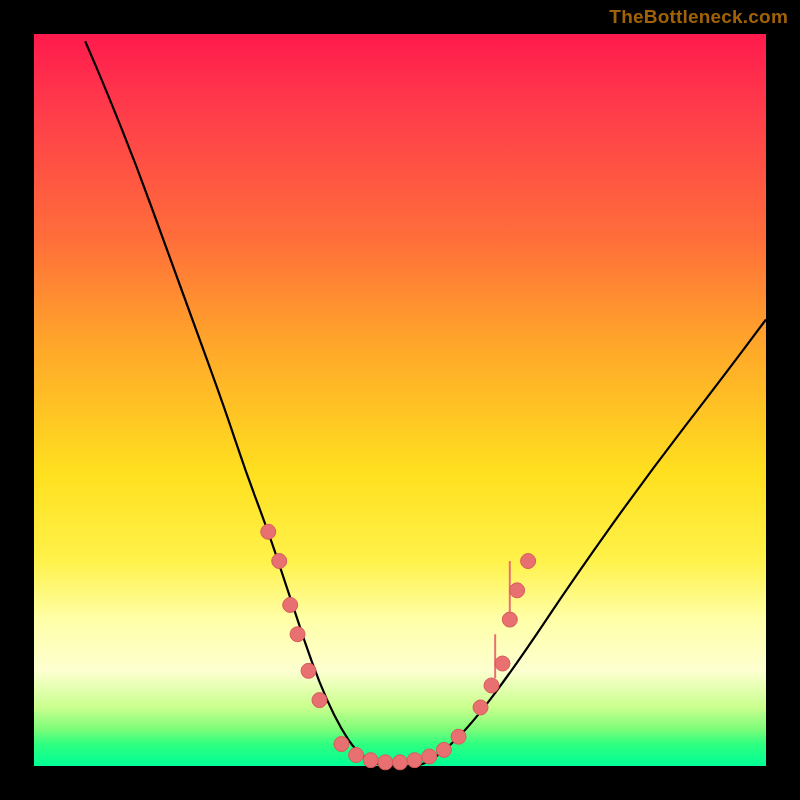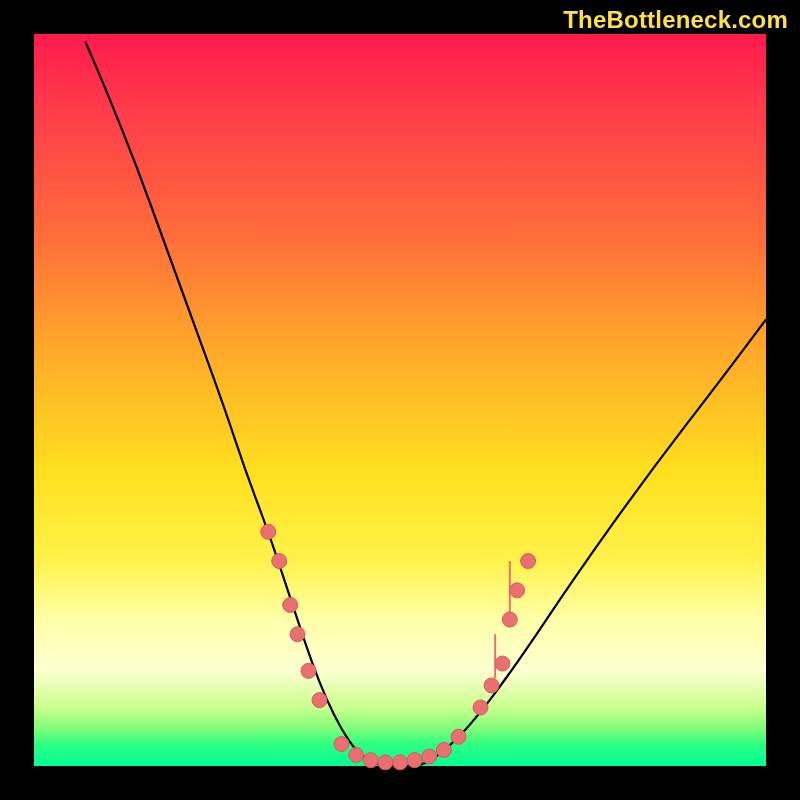--- a/index.html
+++ b/index.html
@@ -39,23 +39,23 @@
       #c9ff8d 92%,
       #7dfc7a 95%,
       #2fff80 97%,
       #00ff95 100%
     );
   }
   .watermark {
     position: absolute;
     right: 12px;
     top: 6px;
-    font-size: 24px;
+    font-size: 19px;
     font-weight: 600;
-    color: #fde047;
+    color: #a16207;
     letter-spacing: 0.2px;
   }
   svg.chart {
     position: absolute;
     left: 0;
     top: 0;
     width: 732px;
     height: 732px;
     overflow: visible;
   }

